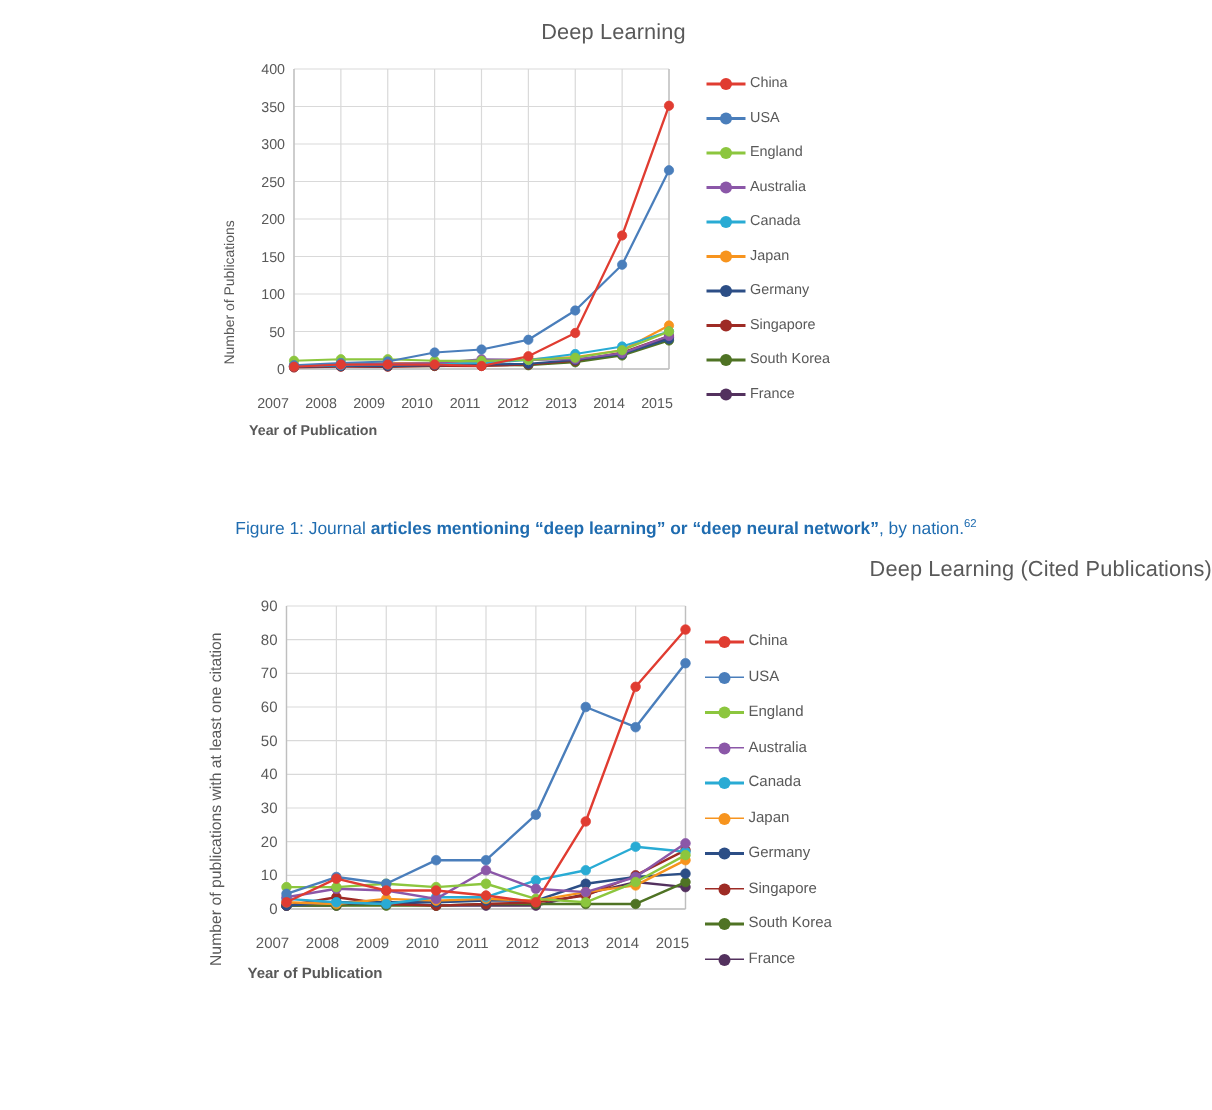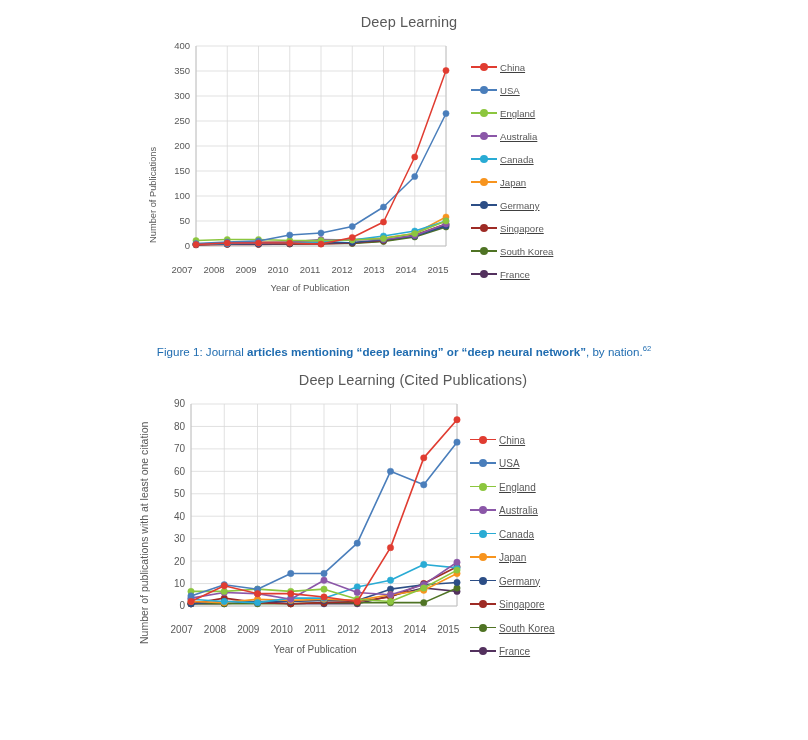--- a/index.html
+++ b/index.html
@@ -35,21 +35,21 @@
     text-align: center;
     font-size: 14.5px;
     color: #595959;
     font-family: "Liberation Sans", sans-serif;
     letter-spacing: 0.1px;
     font-weight: normal;
     margin: 0;
     padding: 0;
   }
   #figure-1-title { margin-left: 10px; }
-  #figure-2-title { margin-left: 18px; }
+  #figure-2-title { margin-left: 18px; text-align: right; }
 
   .chart-area {
     position: relative;
     margin: 0 auto;
   }
   #chart-1-area { width: 470px; height: 265px; margin-left: 138px; margin-top: 8px;}
   #chart-2-area { width: 480px; height: 262px; margin-left: 130px; margin-top: 8px;}
 
   .y-axis-title {
     position: absolute;
@@ -76,39 +76,39 @@
   }
   #chart-1-xticks { left: 28px; top: 226px; width: 288px; }
   #chart-2-xticks { left: 35px; top: 228px; width: 300px; }
   .x-tick { flex: 1; text-align: center; }
   #chart-2-xticks .x-tick { font-size: 10px; }
 
   .x-axis-title {
     position: absolute;
     font-size: 9.5px;
     color: #595959;
-    text-align: center;
+    text-align: left;
+    font-weight: bold;
   }
   #chart-1-xtitle { left: 28px; top: 244px; width: 288px; }
   #chart-2-xtitle { left: 35px; top: 248px; width: 300px; font-size: 10px; }
 
   
   .legend {
     position: absolute;
     display: flex;
     flex-direction: column;
   }
   #chart-1-legend { left: 333px; top: 12px; }
   #chart-2-legend { left: 340px; top: 26px; }
 
   .legend-item {
     display: flex;
-    align-items: flex-end;
+    align-items: flex-start;
     height: 23px;
-    text-decoration: underline;
   }
   #chart-2-legend .legend-item { height: 23.5px; }
 
   .legend-swatch {
     width: 26px;
     height: 12px;
     position: relative;
     flex: none;
     margin-right: 3px;
   }

